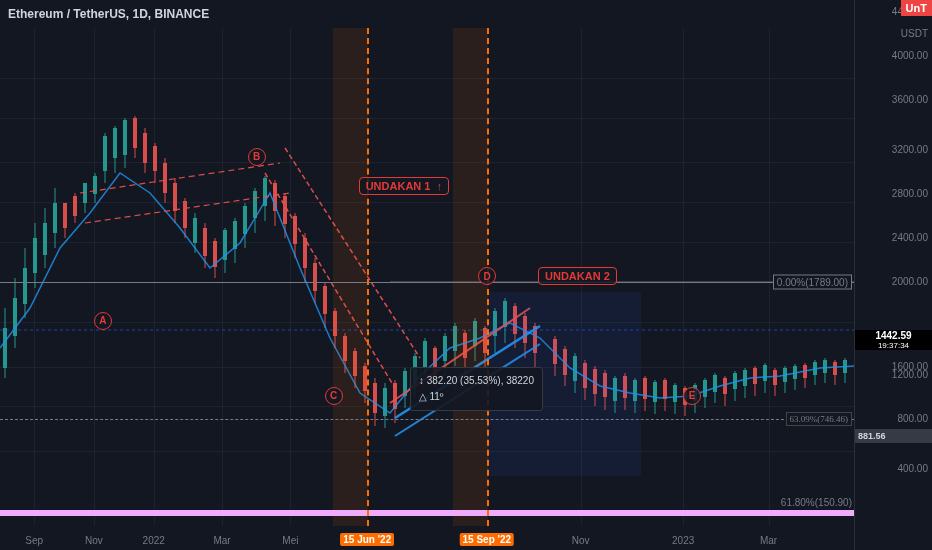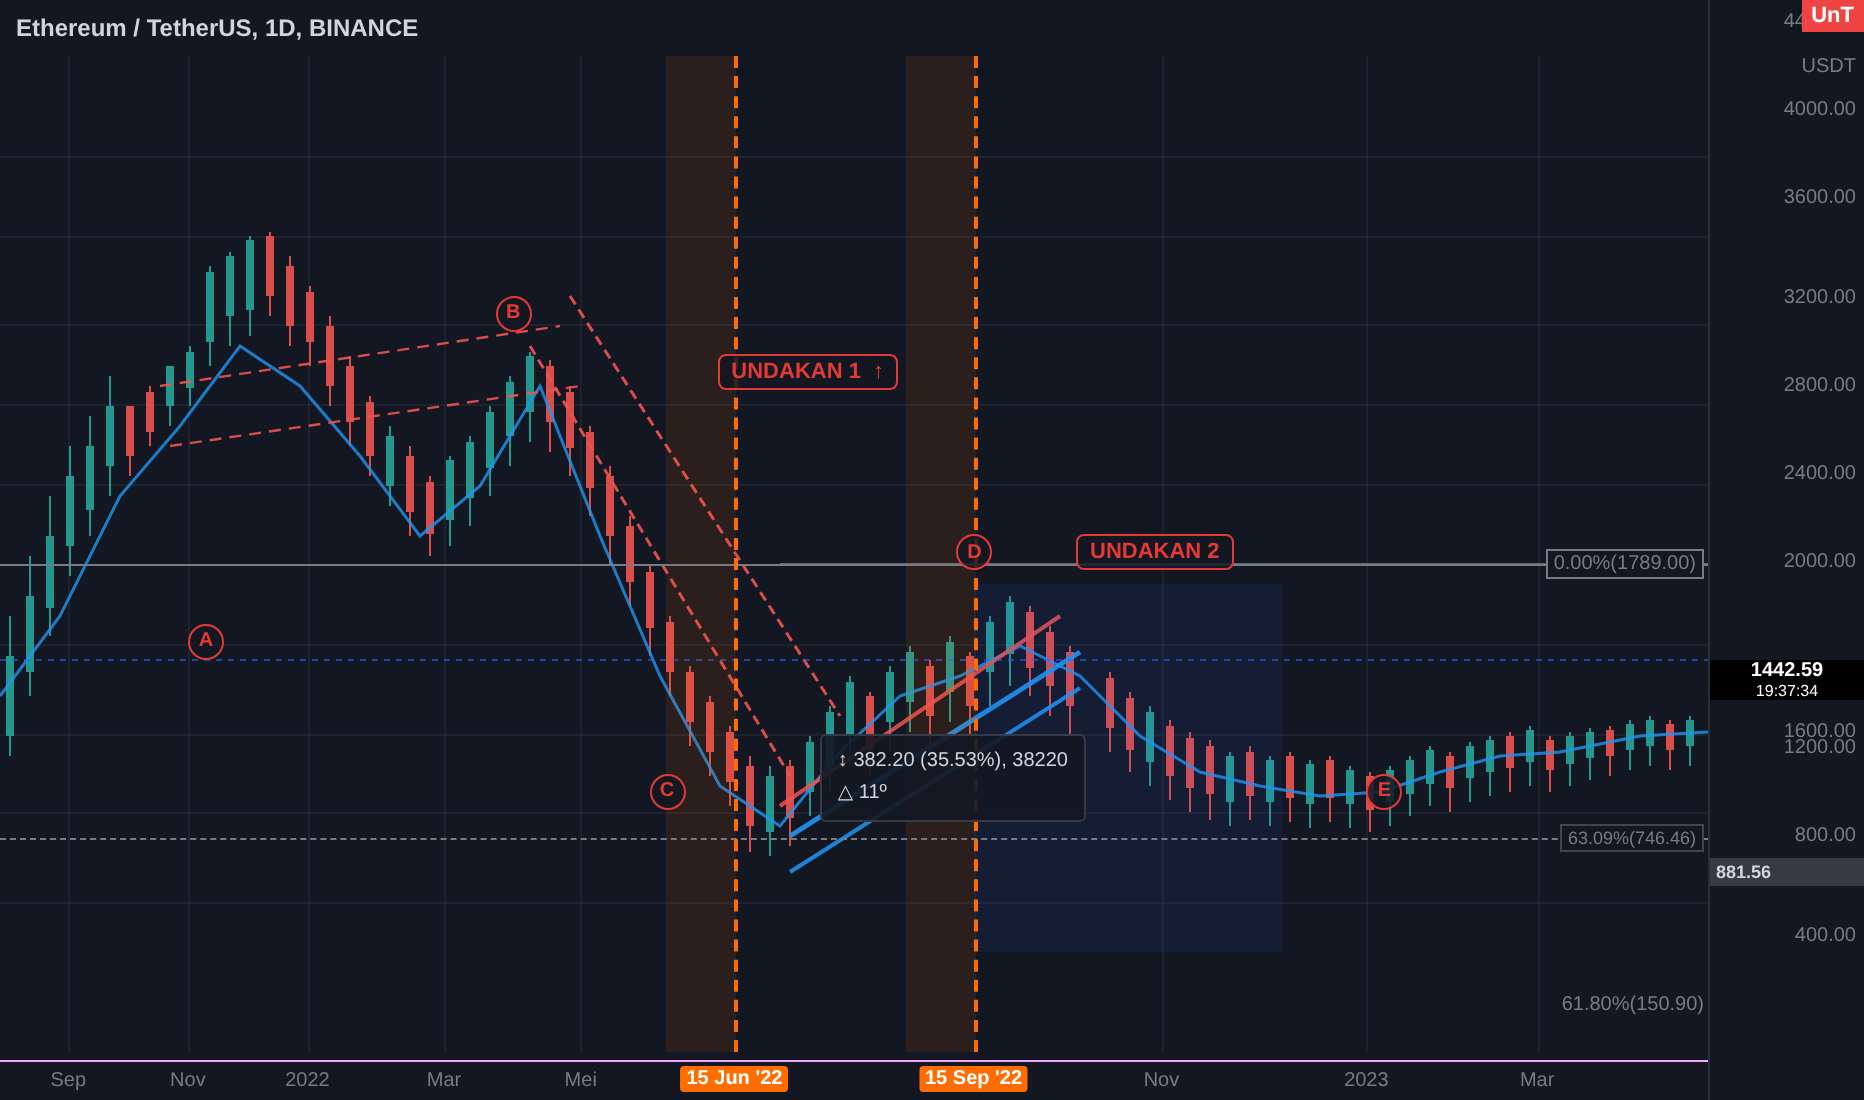--- a/index.html
+++ b/index.html
@@ -57,22 +57,22 @@
       font-size: 10px;
       transform: translateY(-50%);
     }
 
     
     #time-axis {
       position: absolute;
       bottom: 0;
       left: 0;
       right: 78px;
-      height: 20px;
-      border-top: 1px solid #f0abfc;
+      height: 40px;
+      border-top: 6px solid #f0abfc;
       z-index: 5;
     }
 
     .time-label {
       position: absolute;
       bottom: 4px;
       color: #787b86;
       font-size: 10px;
       transform: translateX(-50%);
     }
@@ -556,21 +556,21 @@
       <div style="font-size:8px;">19:37:34</div>
     </div>
 
     <div style="position:absolute; top:78%; left:0; right:0; background:#363a45; color:#d1d4dc; font-size:9px; padding:2px 3px; z-index:20; white-space:nowrap; font-weight:600;">881.56</div>
   </div>
 
   <div id="level-0" style="top:calc(28px + (550px - 52px) * 0.51);"></div>
   <div id="level-0-label" style="top:calc(28px + (550px - 52px) * 0.51);">0.00%(1789.00)</div>
 
   <div id="dotted-line" style="top:calc(28px + (550px - 52px) * 0.785);"></div>
-  <div id="dotted-label" style="top:calc(28px + (550px - 52px) * 0.785);">63.09%(746.46)</div>
+  <div id="dotted-label" style="top:calc(28px + (550px - 52px) * 0.785);font-family:Liberation Serif, serif;">63.09%(746.46)</div>
 
   <div id="fib-label" style="bottom:42px;">61.80%(150.90)</div>
 
   <div id="time-axis">
     <span class="time-label" style="left:4%;">Sep</span>
     <span class="time-label" style="left:11%;">Nov</span>
     <span class="time-label" style="left:18%;">2022</span>
     <span class="time-label" style="left:26%;">Mar</span>
     <span class="time-label" style="left:34%;">Mei</span>
     <span class="time-label" style="left:43%; background:#ff6d00; color:white; padding:1px 3px; font-weight:600; border-radius:2px;">15 Jun '22</span>

